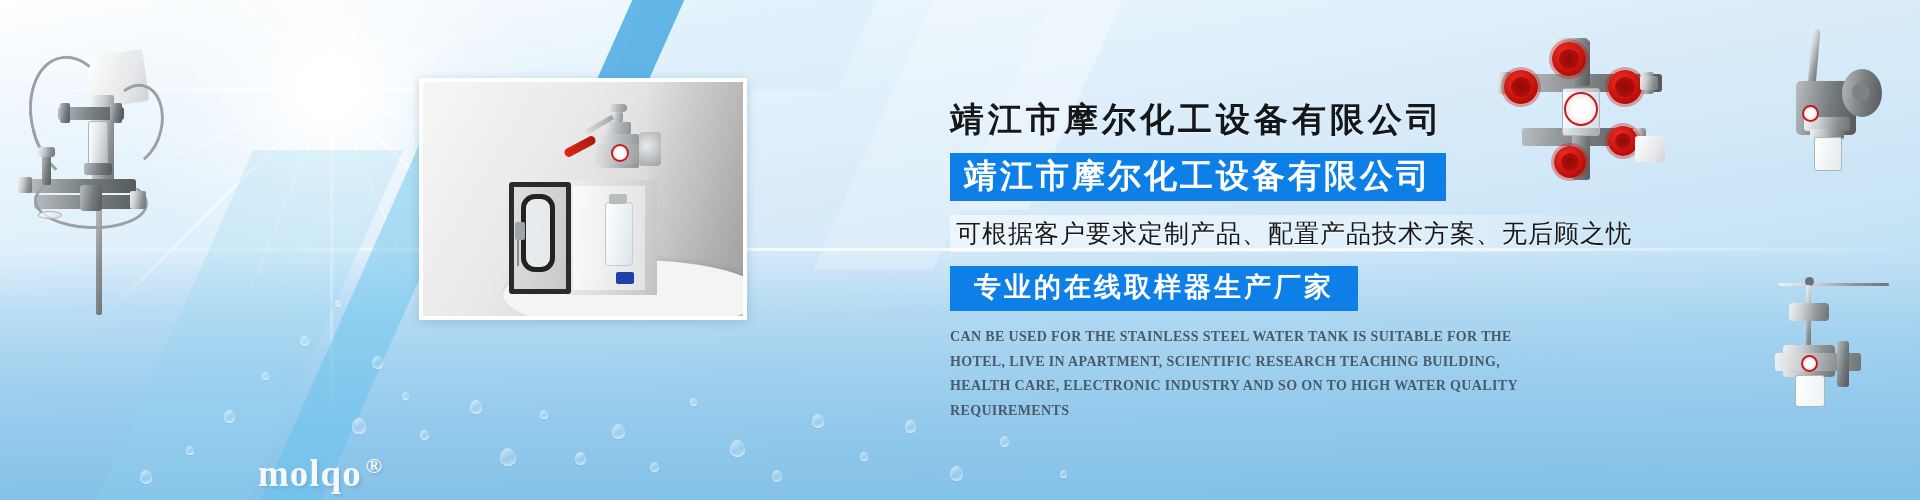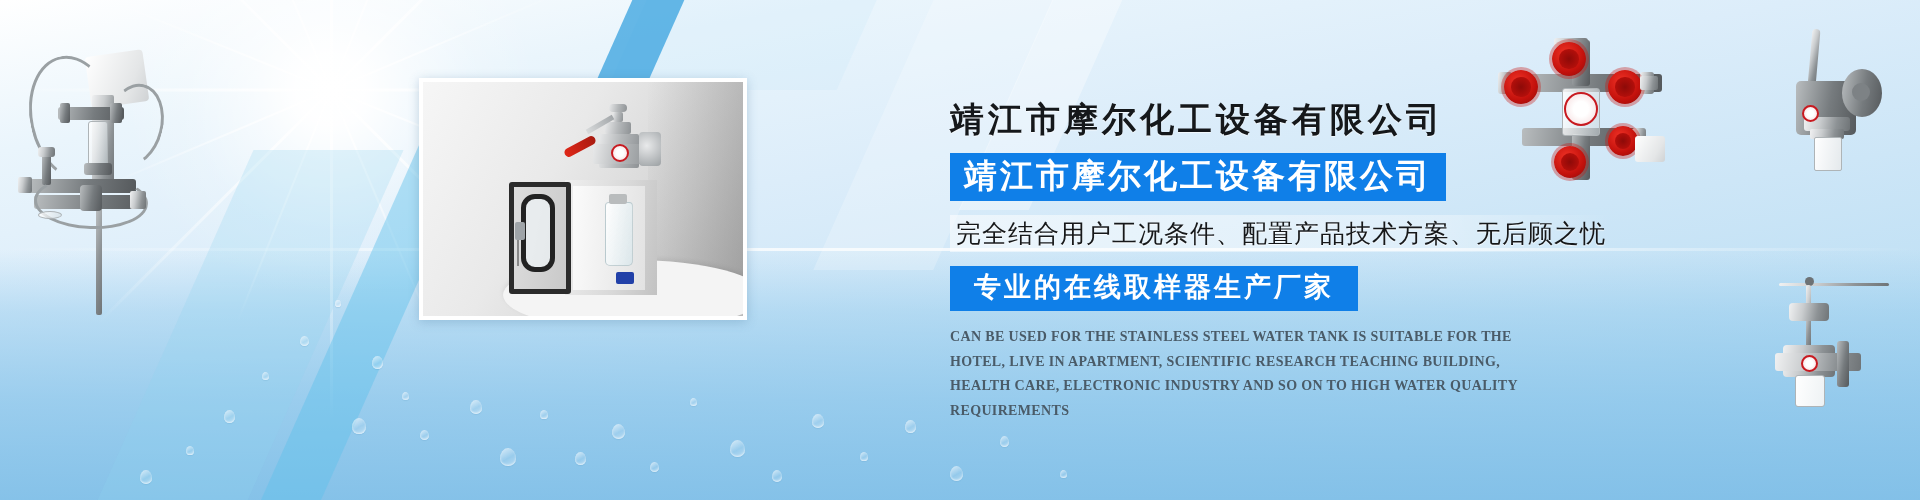--- a/index.html
+++ b/index.html
@@ -274,19 +274,22 @@
     <div class="metal" style="left:8px;top:90px;width:52px;height:32px;border-radius:4px;"></div>
     <div class="metal" style="left:0px;top:98px;width:86px;height:18px;border-radius:3px;"></div>
     <div class="metal dark" style="left:62px;top:86px;width:12px;height:46px;border-radius:3px;"></div>
     <div class="glass" style="left:20px;top:120px;width:28px;height:30px;background:linear-gradient(100deg,#ffffff,#eef2f4);"></div>
     <div class="logo-emblem" style="left:26px;top:100px;width:13px;height:13px;"></div>
   </div>
 
   <div class="textblock">
     <div class="company">靖江市摩尔化工设备有限公司</div>
     <div><span class="headline">靖江市摩尔化工设备有限公司</span></div>
-    <div><span class="subline">完全结合用户工况条件、配置产品技术方案、无后顾之忧</span></div>
+    <div><span class="subline">可根据客户要求定制产品、配置产品技术方案、无后顾之忧</span></div>
     <div><span class="cta">专业的在线取样器生产厂家</span></div>
     <div class="smalltext">CAN BE USED FOR THE STAINLESS STEEL WATER TANK IS SUITABLE FOR THE HOTEL, LIVE IN APARTMENT, SCIENTIFIC RESEARCH TEACHING BUILDING, HEALTH CARE, ELECTRONIC INDUSTRY AND SO ON TO HIGH WATER QUALITY REQUIREMENTS</div>
   </div>
 
+  <div class="watermark">
+    <span>molqo</span><span class="reg">®</span>
+  </div>
 
 </div>
 
 </body></html>

